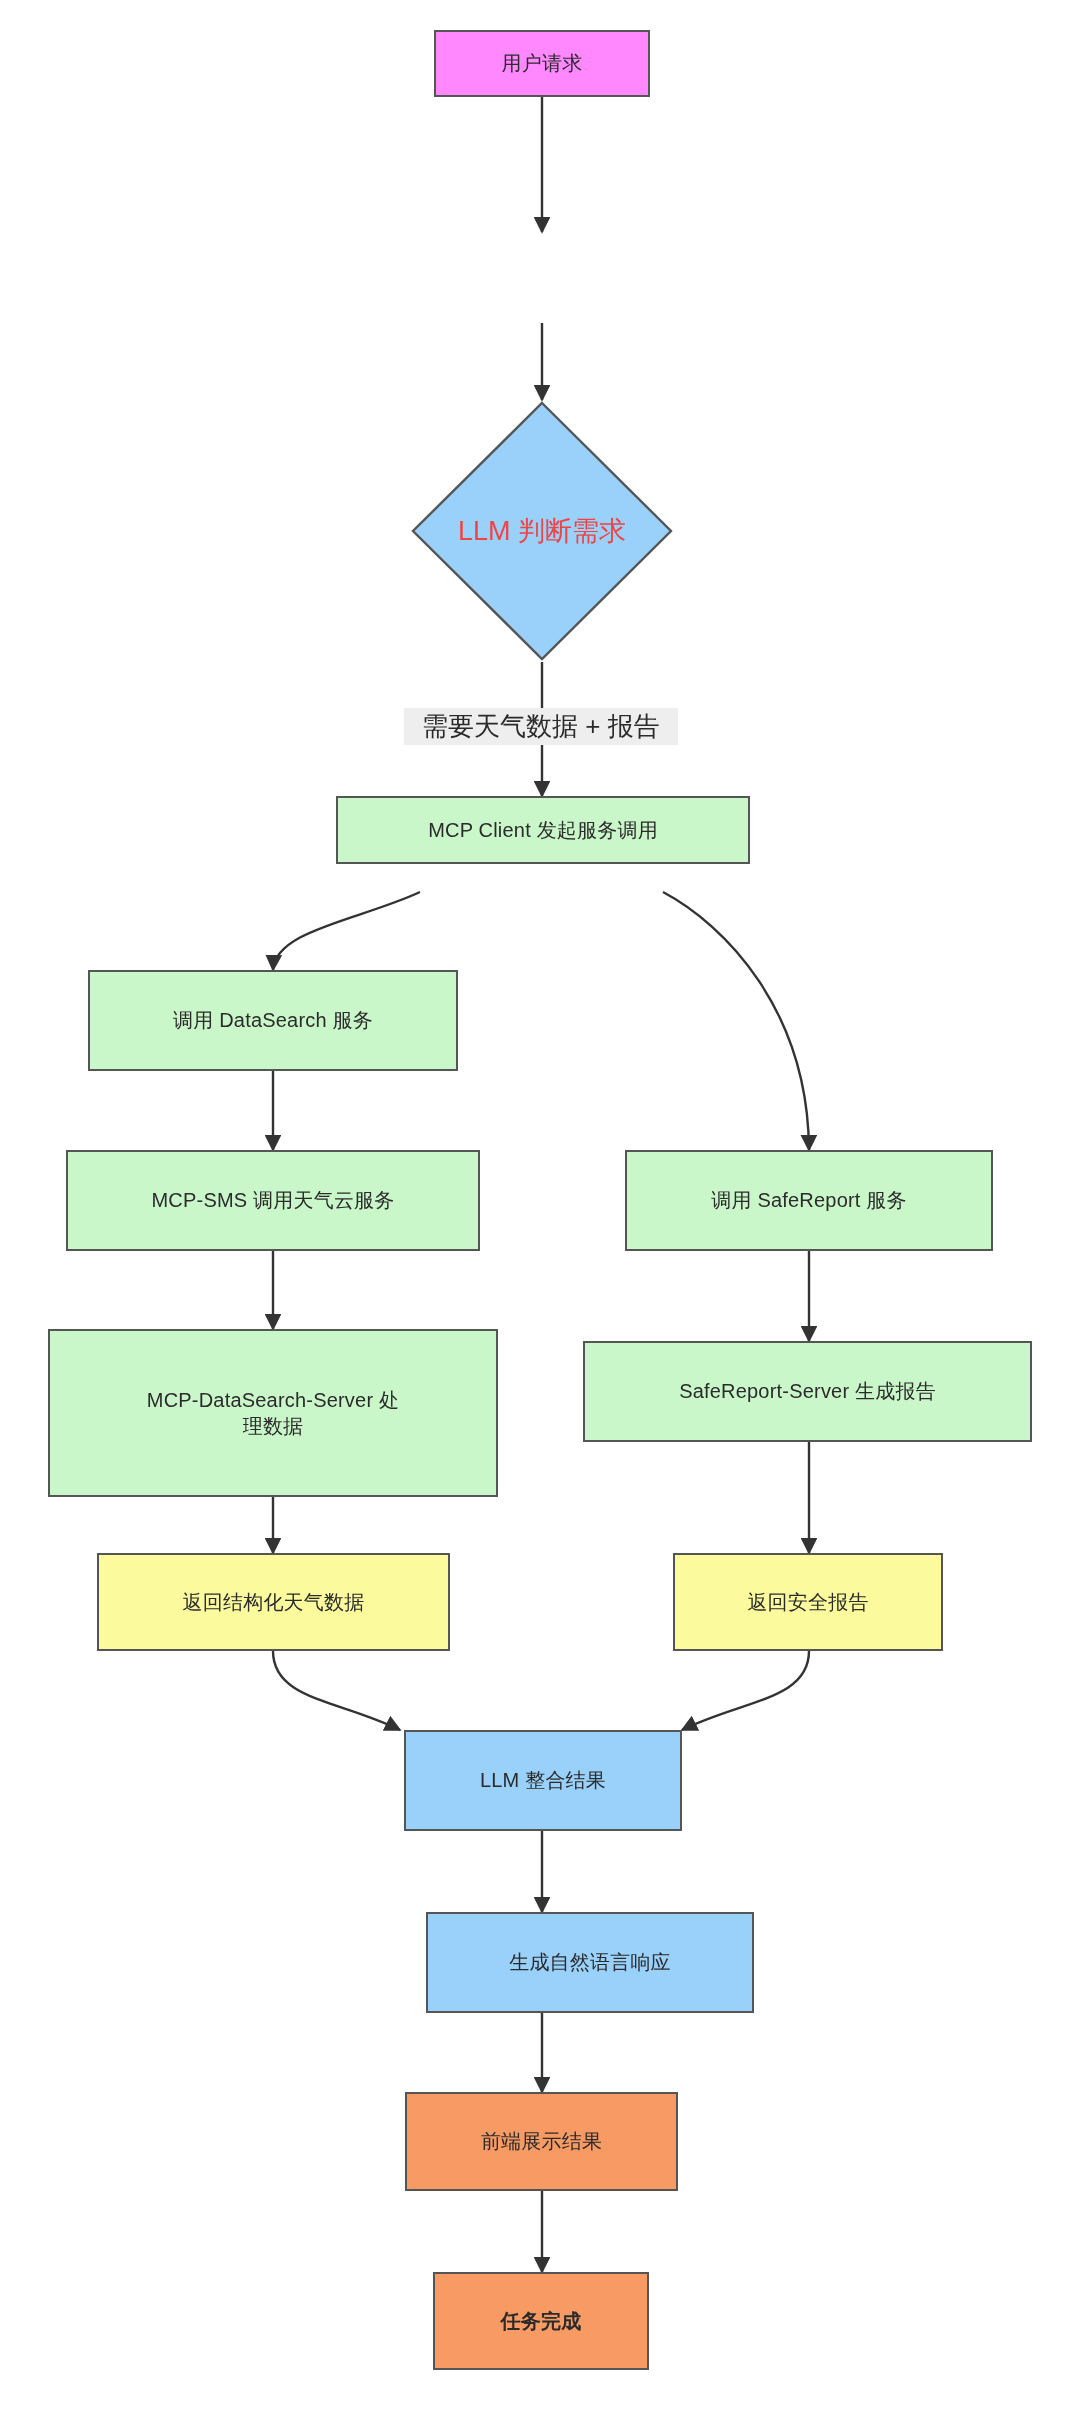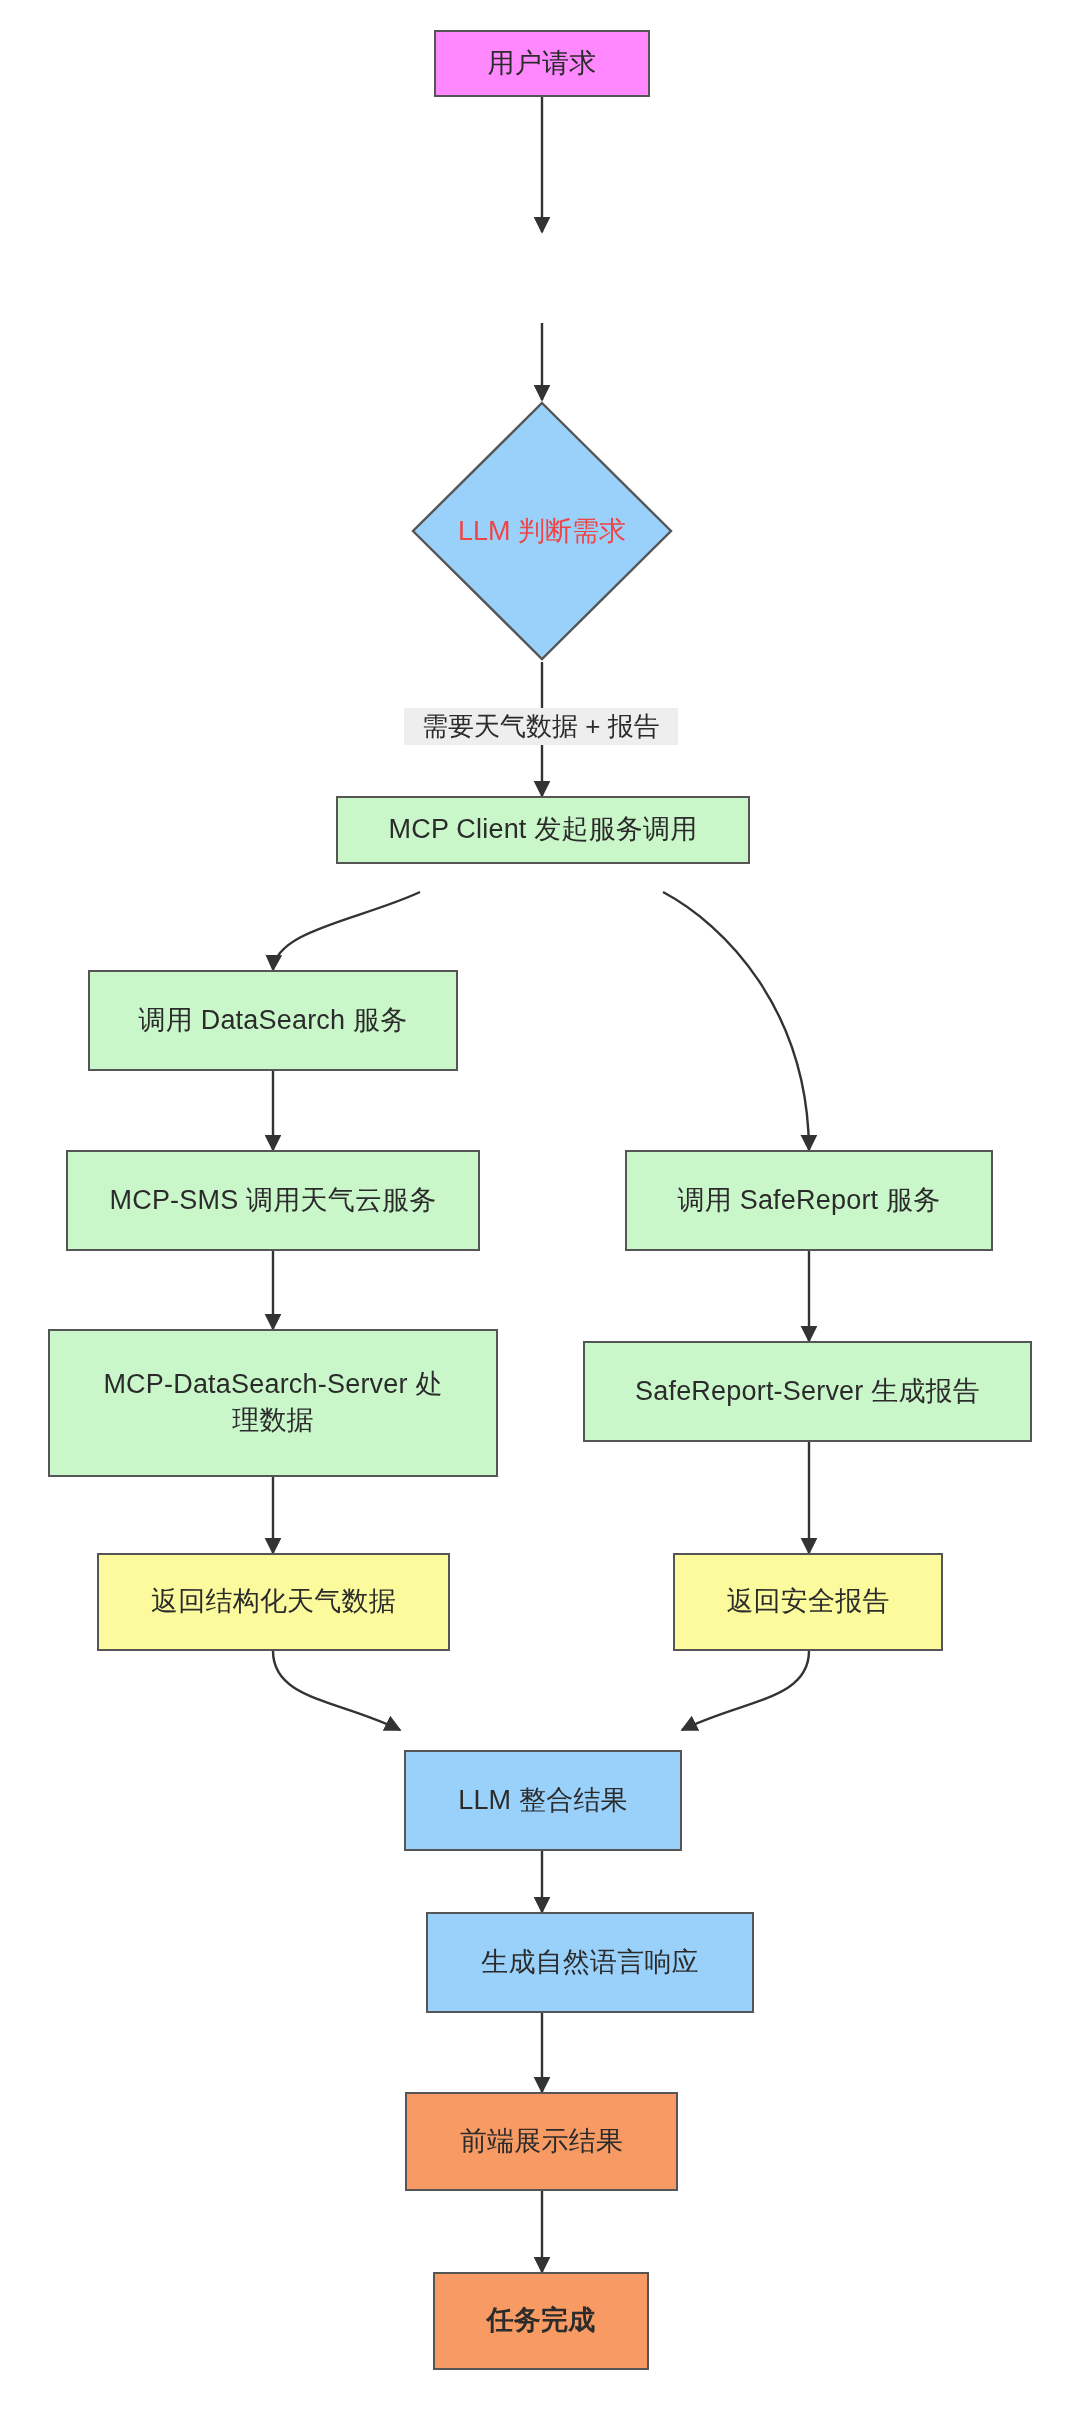--- a/index.html
+++ b/index.html
@@ -27,21 +27,21 @@
   }
   .node {
     position: absolute;
     box-sizing: border-box;
     display: flex;
     align-items: center;
     justify-content: center;
     text-align: center;
     border: 2px solid #555555;
     color: #2b2b2b;
-    font-size: 27px;
+    font-size: 20px;
     line-height: 1.32;
     letter-spacing: 0.2px;
     white-space: pre-line;
     padding: 4px 10px;
   }
   .fill-pink   { background: #ff88ff; }
   .fill-blue   { background: #9ad1fb; }
   .fill-green  { background: #caf7ca; }
   .fill-yellow { background: #fbfb9e; }
   .fill-orange { background: #f79a63; }
@@ -132,32 +132,32 @@
   </div>
 
   <div class="edge-label" style="left:404px; top:708px;">需要天气数据 + 报告</div>
 
   <div class="node fill-green" style="left:336px; top:796px; width:414px; height:68px;">MCP Client 发起服务调用</div>
 
   <div class="node fill-green" style="left:88px; top:970px; width:370px; height:101px;">调用 DataSearch 服务</div>
 
   <div class="node fill-green" style="left:66px; top:1150px; width:414px; height:101px;">MCP-SMS 调用天气云服务</div>
 
-  <div class="node fill-green" style="left:48px; top:1329px; width:450px; height:148px;">MCP-DataSearch-Server 处
+  <div class="node fill-green" style="left:48px; top:1329px; width:450px; height:168px;">MCP-DataSearch-Server 处
 理数据</div>
 
   <div class="node fill-yellow" style="left:97px; top:1553px; width:353px; height:98px;">返回结构化天气数据</div>
 
   <div class="node fill-green" style="left:625px; top:1150px; width:368px; height:101px;">调用 SafeReport 服务</div>
 
   <div class="node fill-green" style="left:583px; top:1341px; width:449px; height:101px;">SafeReport-Server 生成报告</div>
 
   <div class="node fill-yellow" style="left:673px; top:1553px; width:270px; height:98px;">返回安全报告</div>
 
-  <div class="node fill-blue" style="left:404px; top:1730px; width:278px; height:101px;margin-top:20px;">LLM 整合结果</div>
+  <div class="node fill-blue" style="left:404px; top:1730px; width:278px; height:101px;">LLM 整合结果</div>
 
   <div class="node fill-blue" style="left:378px; top:1912px; width:328px; height:101px;margin-left:48px;">生成自然语言响应</div>
 
   <div class="node fill-orange" style="left:405px; top:2092px; width:273px; height:99px;">前端展示结果</div>
 
   <div class="node fill-orange" style="left:433px; top:2272px; width:216px; height:98px;font-weight:bold;">任务完成</div>
 
 </div>
 
 </body></html>

